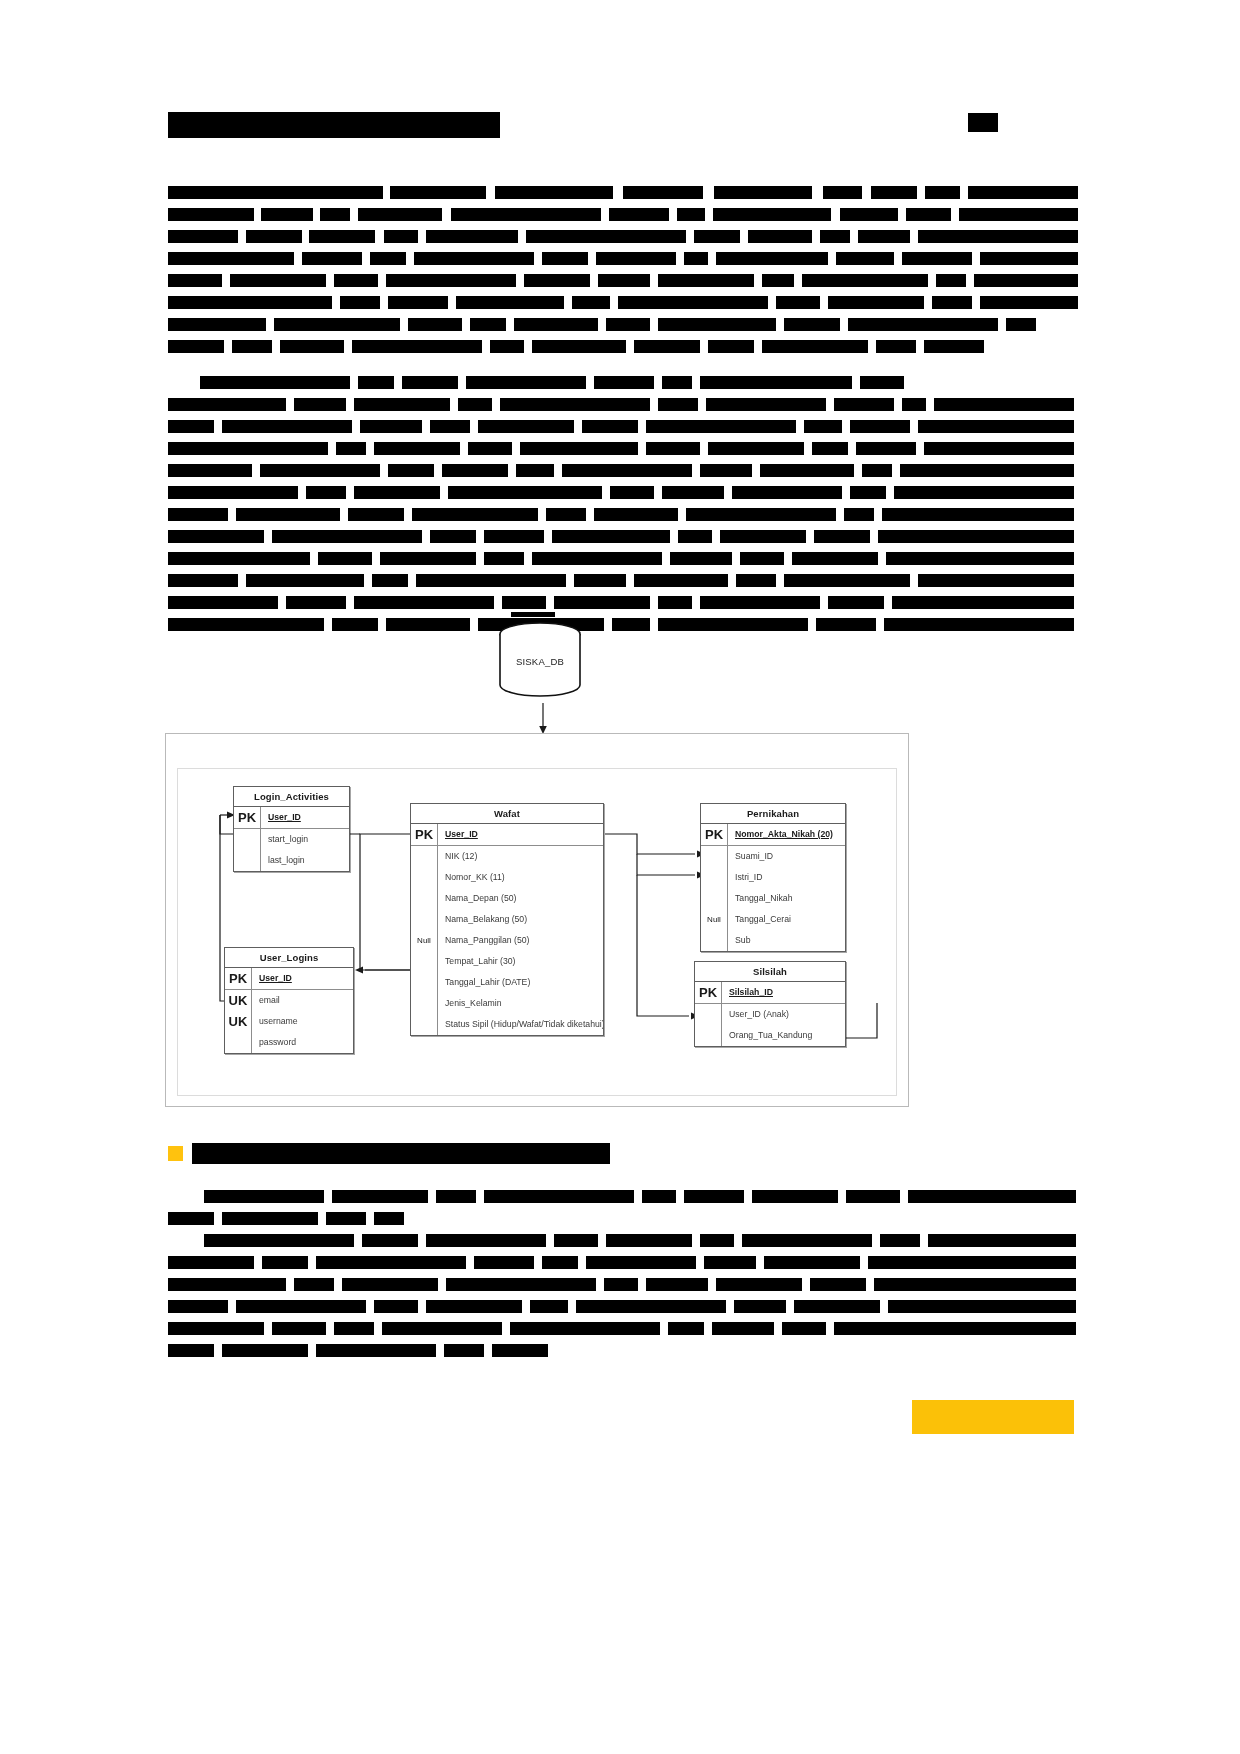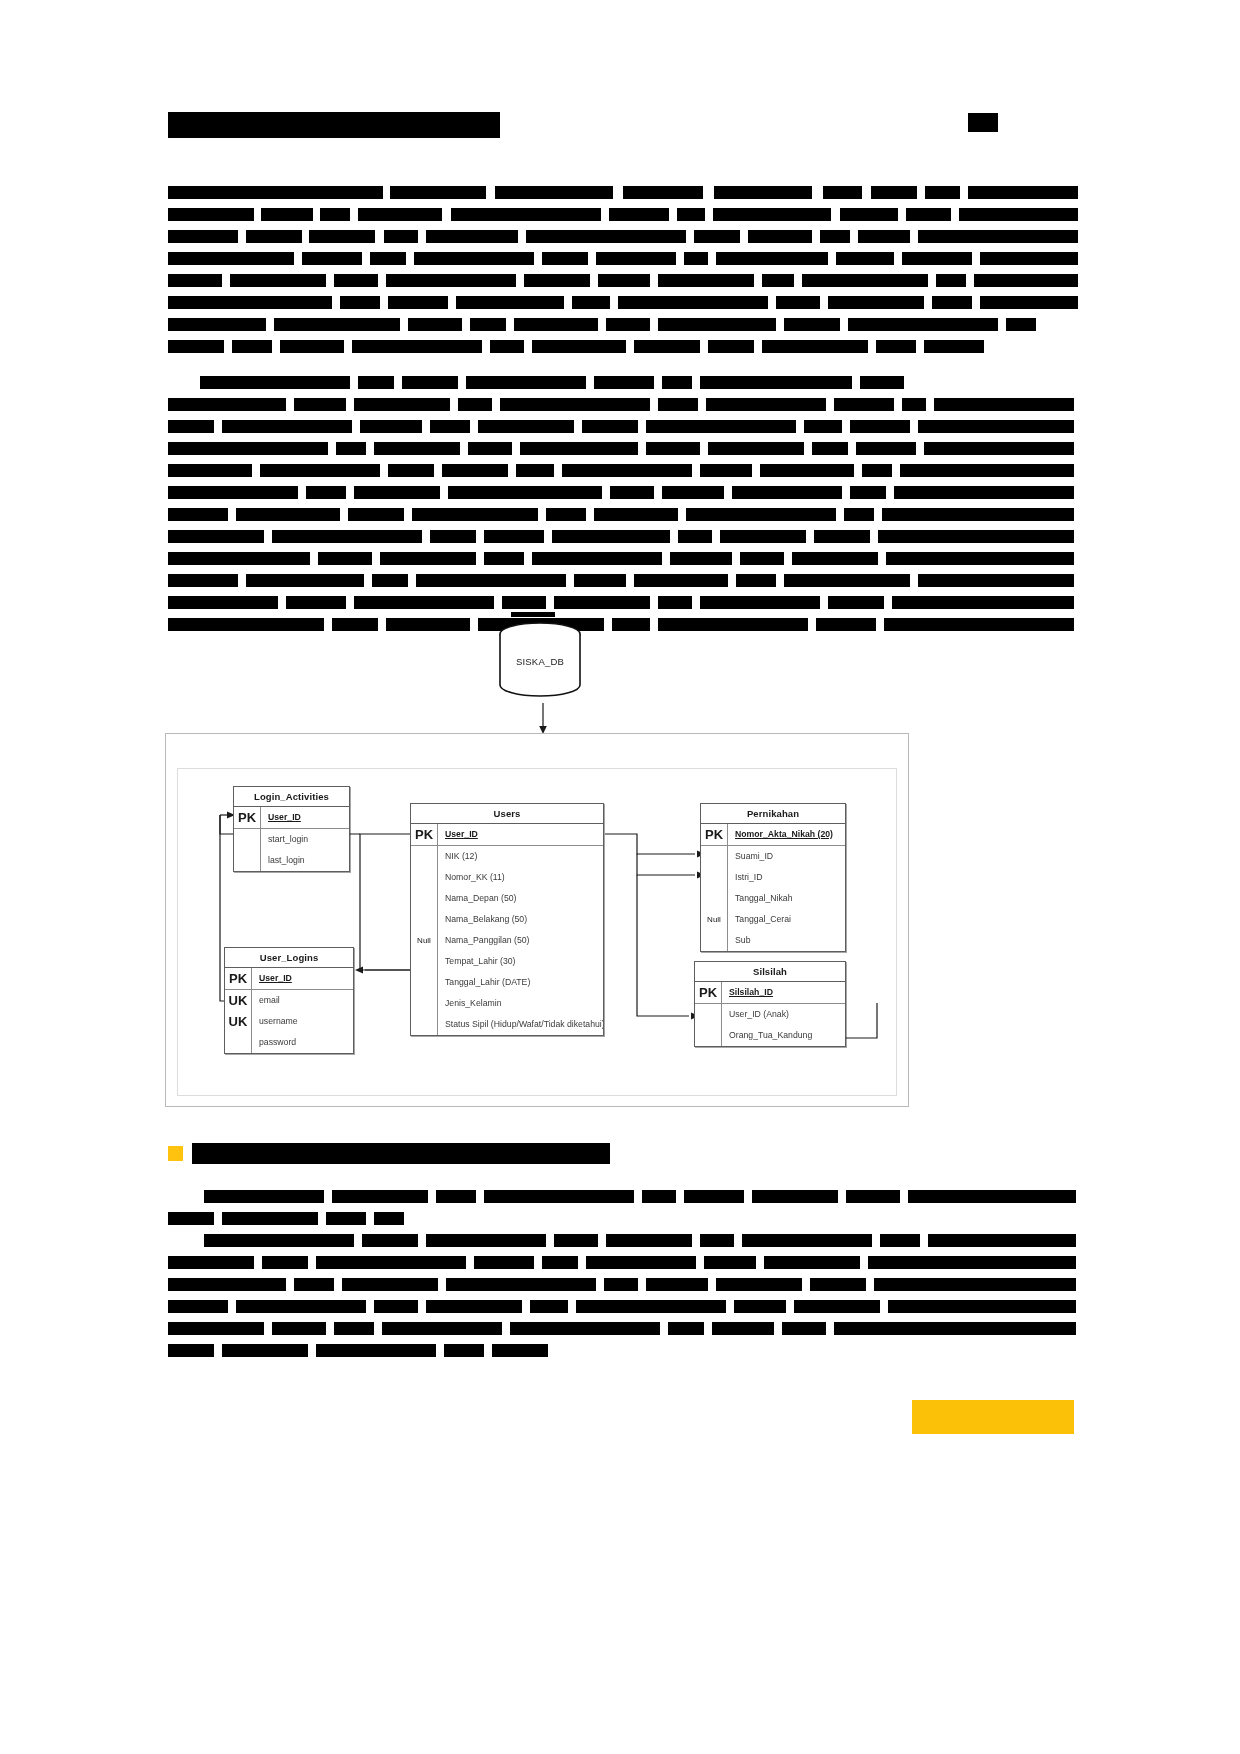--- a/index.html
+++ b/index.html
@@ -455,21 +455,21 @@
           <div class="key">UK</div>
           <div class="fld">username</div>
         </div>
         <div class="trow">
           <div class="key"></div>
           <div class="fld">password</div>
         </div>
       </div>
       <div class="tbl" style="left: 410px; top: 803px; width: 192px;">
         <div class="thead">
-          <span>Users</span>
+          <span>Wafat</span>
         </div>
         <div class="trow pkrow">
           <div class="key">PK</div>
           <div class="fld pk"><u>User_ID</u></div>
         </div>
         <div class="trow">
           <div class="key"></div>
           <div class="fld">NIK (12)</div>
         </div>
         <div class="trow">

